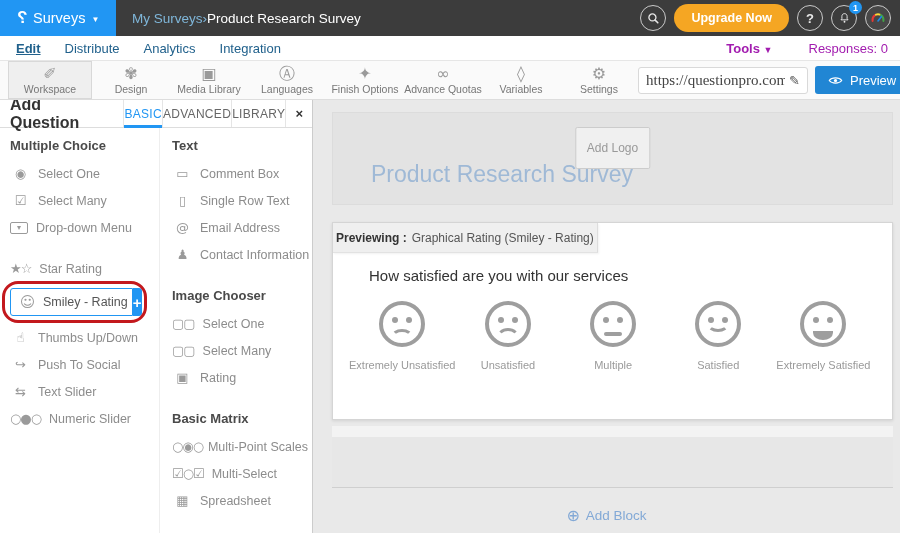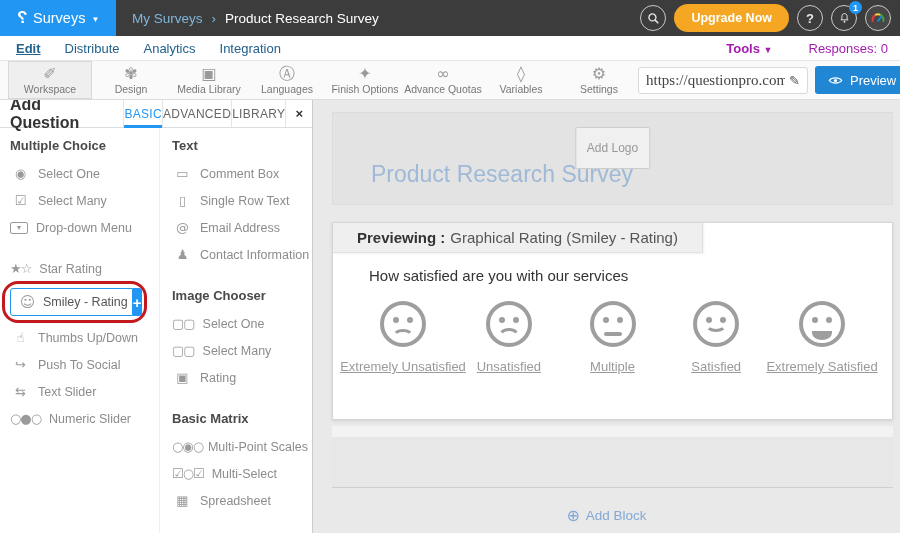--- a/index.html
+++ b/index.html
@@ -5,21 +5,21 @@
   * { box-sizing: border-box; margin: 0; padding: 0; }
   html,body { width:900px; height:533px; overflow:hidden; }
   body { font-family:"Liberation Sans", sans-serif; background:#e9e9e9; position:relative; }
 
   
   .topnav { position:absolute; top:0; left:0; width:900px; height:36px; background:#3c3c3c; display:flex; align-items:center; z-index:5; }
   .logo-block { width:116px; height:36px; background:#2196f3; color:#fff; display:flex; align-items:center; justify-content:center; gap:6px; cursor:pointer; }
   .logo-q { display:inline-block; transform:scaleX(-1); font-weight:bold; font-size:17px; }
   .logo-label { font-size:14.5px; }
   .caret { font-size:8px; margin-top:2px; }
-  .breadcrumb { margin-left:16px; font-size:13.5px; color:#fff; display:flex; gap:9px; align-items:center; }
+  .breadcrumb { margin-left:16px; font-size:13.5px; color:#fff; display:flex; align-items:center; }
   .crumb-parent, .crumb-sep { color:#7fb6d9; }
   .topnav-right { margin-left:auto; display:flex; align-items:center; gap:8px; padding-right:9px; }
   .circle-btn { width:26px; height:26px; border:1.5px solid #c9c9c9; border-radius:50%; color:#e8e8e8; display:flex; align-items:center; justify-content:center; font-size:13px; font-weight:bold; position:relative; background:transparent; cursor:pointer; }
   .upgrade-btn { background:#f5a623; color:#fff; border:none; border-radius:14px; font-weight:bold; font-size:12.5px; padding:7px 17px; cursor:pointer; font-family:inherit; }
   .badge { position:absolute; top:-5px; right:-6px; background:#2196f3; color:#fff; font-size:9px; font-weight:bold; min-width:13px; height:13px; border-radius:7px; display:flex; align-items:center; justify-content:center; }
   .avatar-btn { background:#474747; overflow:hidden; }
 
   
   .menubar { position:absolute; top:36px; left:0; width:900px; height:25px; background:#fff; border-bottom:1px solid #e6e6e6; display:flex; align-items:center; font-size:13px; z-index:4; }
   .menubar-tabs { display:flex; height:100%; align-items:center; padding-left:4px; }
@@ -63,35 +63,35 @@
   .hl-box .qitem-icon { font-size:15px; }
   .hl-add { width:25px; background:#2196f3; color:#fff; border:none; border-radius:0 3px 3px 0; font-size:15px; font-weight:bold; cursor:pointer; display:flex; align-items:center; justify-content:center; }
   .hl-ring { position:absolute; left:-8px; right:-6px; top:-7px; bottom:-7px; border:3px solid #c3181d; border-radius:16px; pointer-events:none; }
 
   
   .main { position:absolute; left:313px; top:100px; right:0; bottom:0; background:#e9e9e9; }
   .survey-header-card { position:absolute; left:19px; top:12px; right:7px; height:93px; background:#e3e3e3; border:1px solid #dcdcdc; }
   .add-logo-btn { position:absolute; top:14px; left:50%; transform:translateX(-50%); background:#f0f0f0; border:1px solid #ccc; border-radius:2px; color:#999; font-size:12px; padding:13px 11px; cursor:pointer; font-family:inherit; }
   .survey-title { position:absolute; left:38px; top:48px; color:#9fb9d6; font-size:23px; cursor:pointer; }
   .preview-panel { position:absolute; left:19px; top:122px; right:7px; height:198px; background:#fff; border:1px solid #d5d5d5; box-shadow:0 1px 3px rgba(0,0,0,0.1); }
-  .preview-tab { position:absolute; left:0; top:0; height:30px; background:#efefef; border-right:1px solid #ddd; border-bottom:1px solid #e2e2e2; display:flex; align-items:center; padding:0 24px; font-size:15px; color:#555; gap:5px; box-shadow:1px 1px 2px rgba(0,0,0,0.06); }
+  .preview-tab { position:absolute; left:0; top:0; height:30px; background:#efefef; border-right:1px solid #ddd; border-bottom:1px solid #e2e2e2; display:flex; align-items:center; padding:0 3px; font-size:12px; color:#555; gap:5px; box-shadow:1px 1px 2px rgba(0,0,0,0.06); }
   .preview-tab b { color:#333; }
   .question-text { position:absolute; left:36px; top:44px; font-size:15px; color:#333; cursor:text; }
   .smiley-row { position:absolute; left:16px; right:16px; top:78px; display:flex; justify-content:space-around; }
   .smiley { display:flex; flex-direction:column; align-items:center; gap:12px; width:108px; cursor:pointer; }
   .face { width:46px; height:46px; border:4px solid #9e9e9e; border-radius:50%; position:relative; }
   .eye { position:absolute; width:6px; height:6px; background:#9e9e9e; border-radius:50%; top:12px; }
   .eye.l { left:9px; } .eye.r { right:9px; }
   .mouth { position:absolute; left:50%; transform:translateX(-50%); }
   .mood-frown-slight .mouth { width:22px; height:16px; border:3px solid transparent; border-top-color:#9e9e9e; border-radius:50%; top:24px; }
   .mood-frown .mouth { width:24px; height:22px; border:3px solid transparent; border-top-color:#9e9e9e; border-radius:50%; top:23px; }
   .mood-neutral .mouth { width:18px; height:4px; background:#9e9e9e; border-radius:2px; top:27px; }
   .mood-smile .mouth { width:22px; height:16px; border:3px solid transparent; border-bottom-color:#9e9e9e; border-radius:50%; top:11px; }
   .mood-smile-big .mouth { width:20px; height:9px; background:#9e9e9e; border-radius:0 0 18px 18px / 0 0 13px 13px; top:26px; }
-  .smiley-label { font-size:13px; color:#9a9a9a; white-space:nowrap;text-decoration:underline; }
+  .smiley-label { font-size:11px; color:#9a9a9a; white-space:nowrap; }
   .block-card { position:absolute; left:19px; top:326px; right:7px; height:62px; background:#e7e7e7; border-bottom:1px solid #cfcfcf; }
   .block-card::before { content:''; position:absolute; top:0; left:0; right:0; height:11px; background:#f3f3f3; }
   .add-block { position:absolute; left:0; right:0; top:406px; text-align:center; color:#83a9d6; font-size:13.5px; cursor:pointer; display:flex; align-items:center; justify-content:center; gap:6px; }
   .add-block .plus-glyph { font-size:16px; font-family:"DejaVu Sans", sans-serif; }
 </style>
 </head>
 <body>
 
 <div class="topnav">
   <div class="logo-block">

